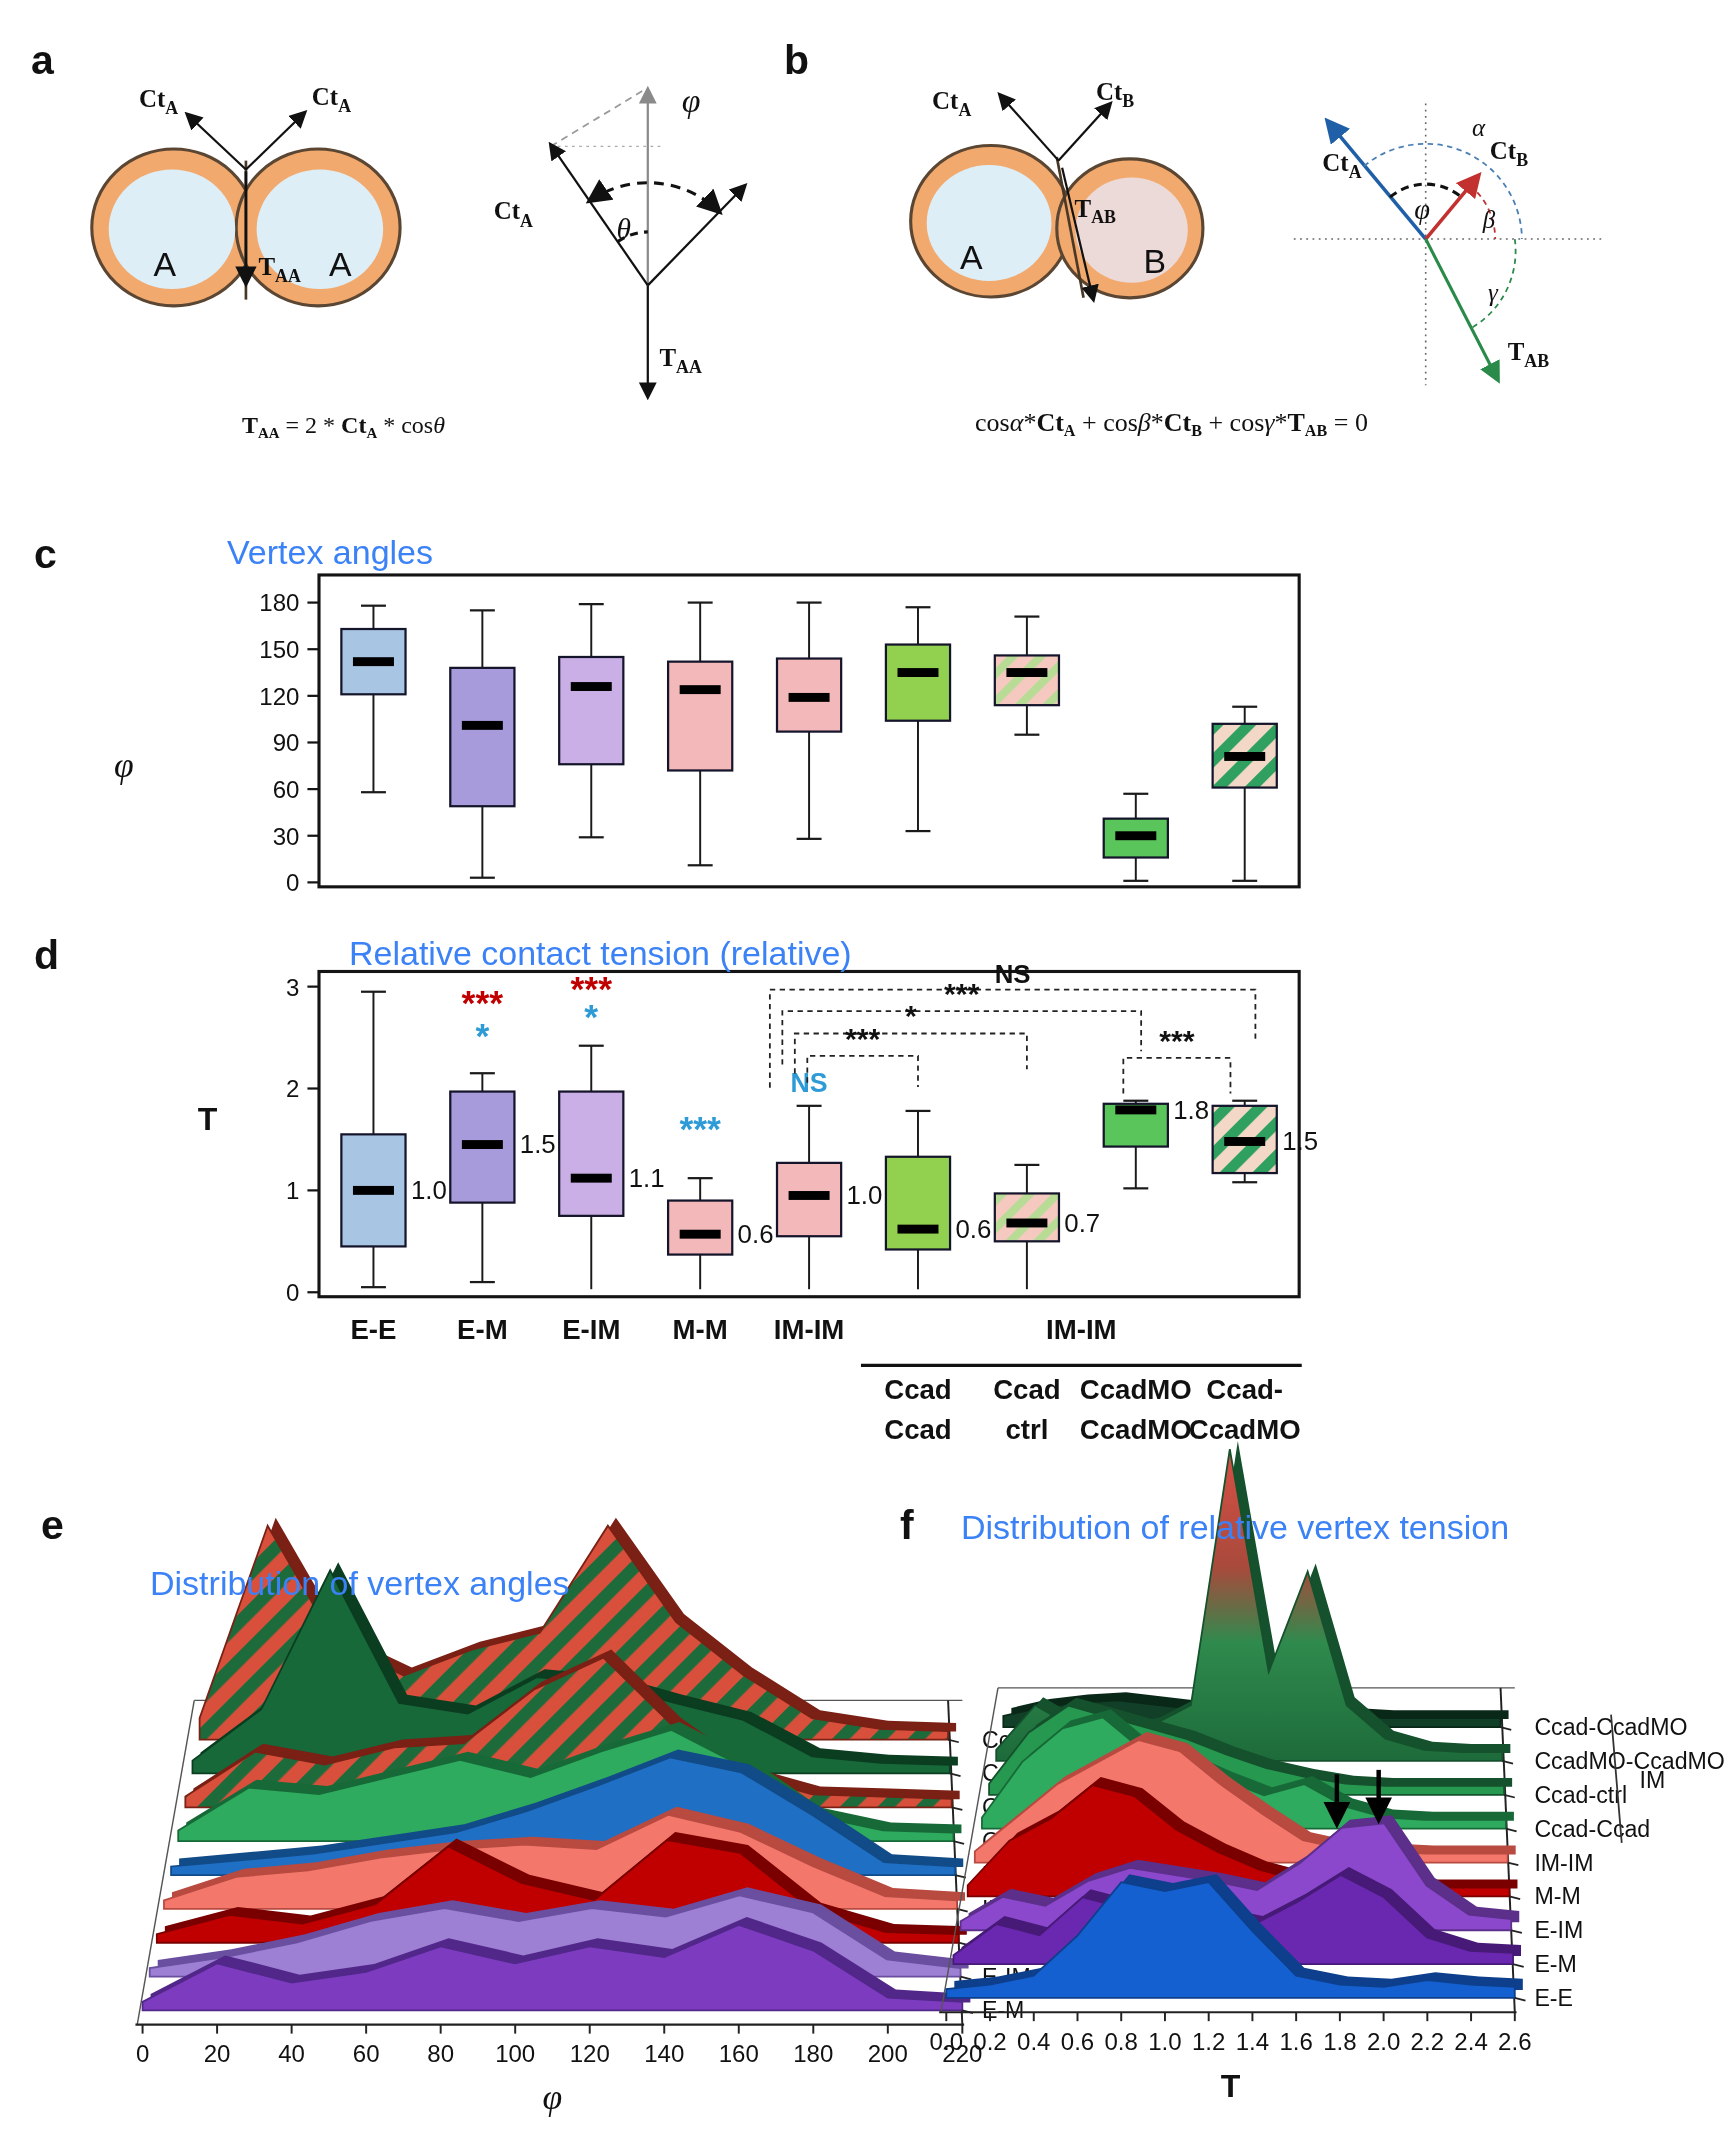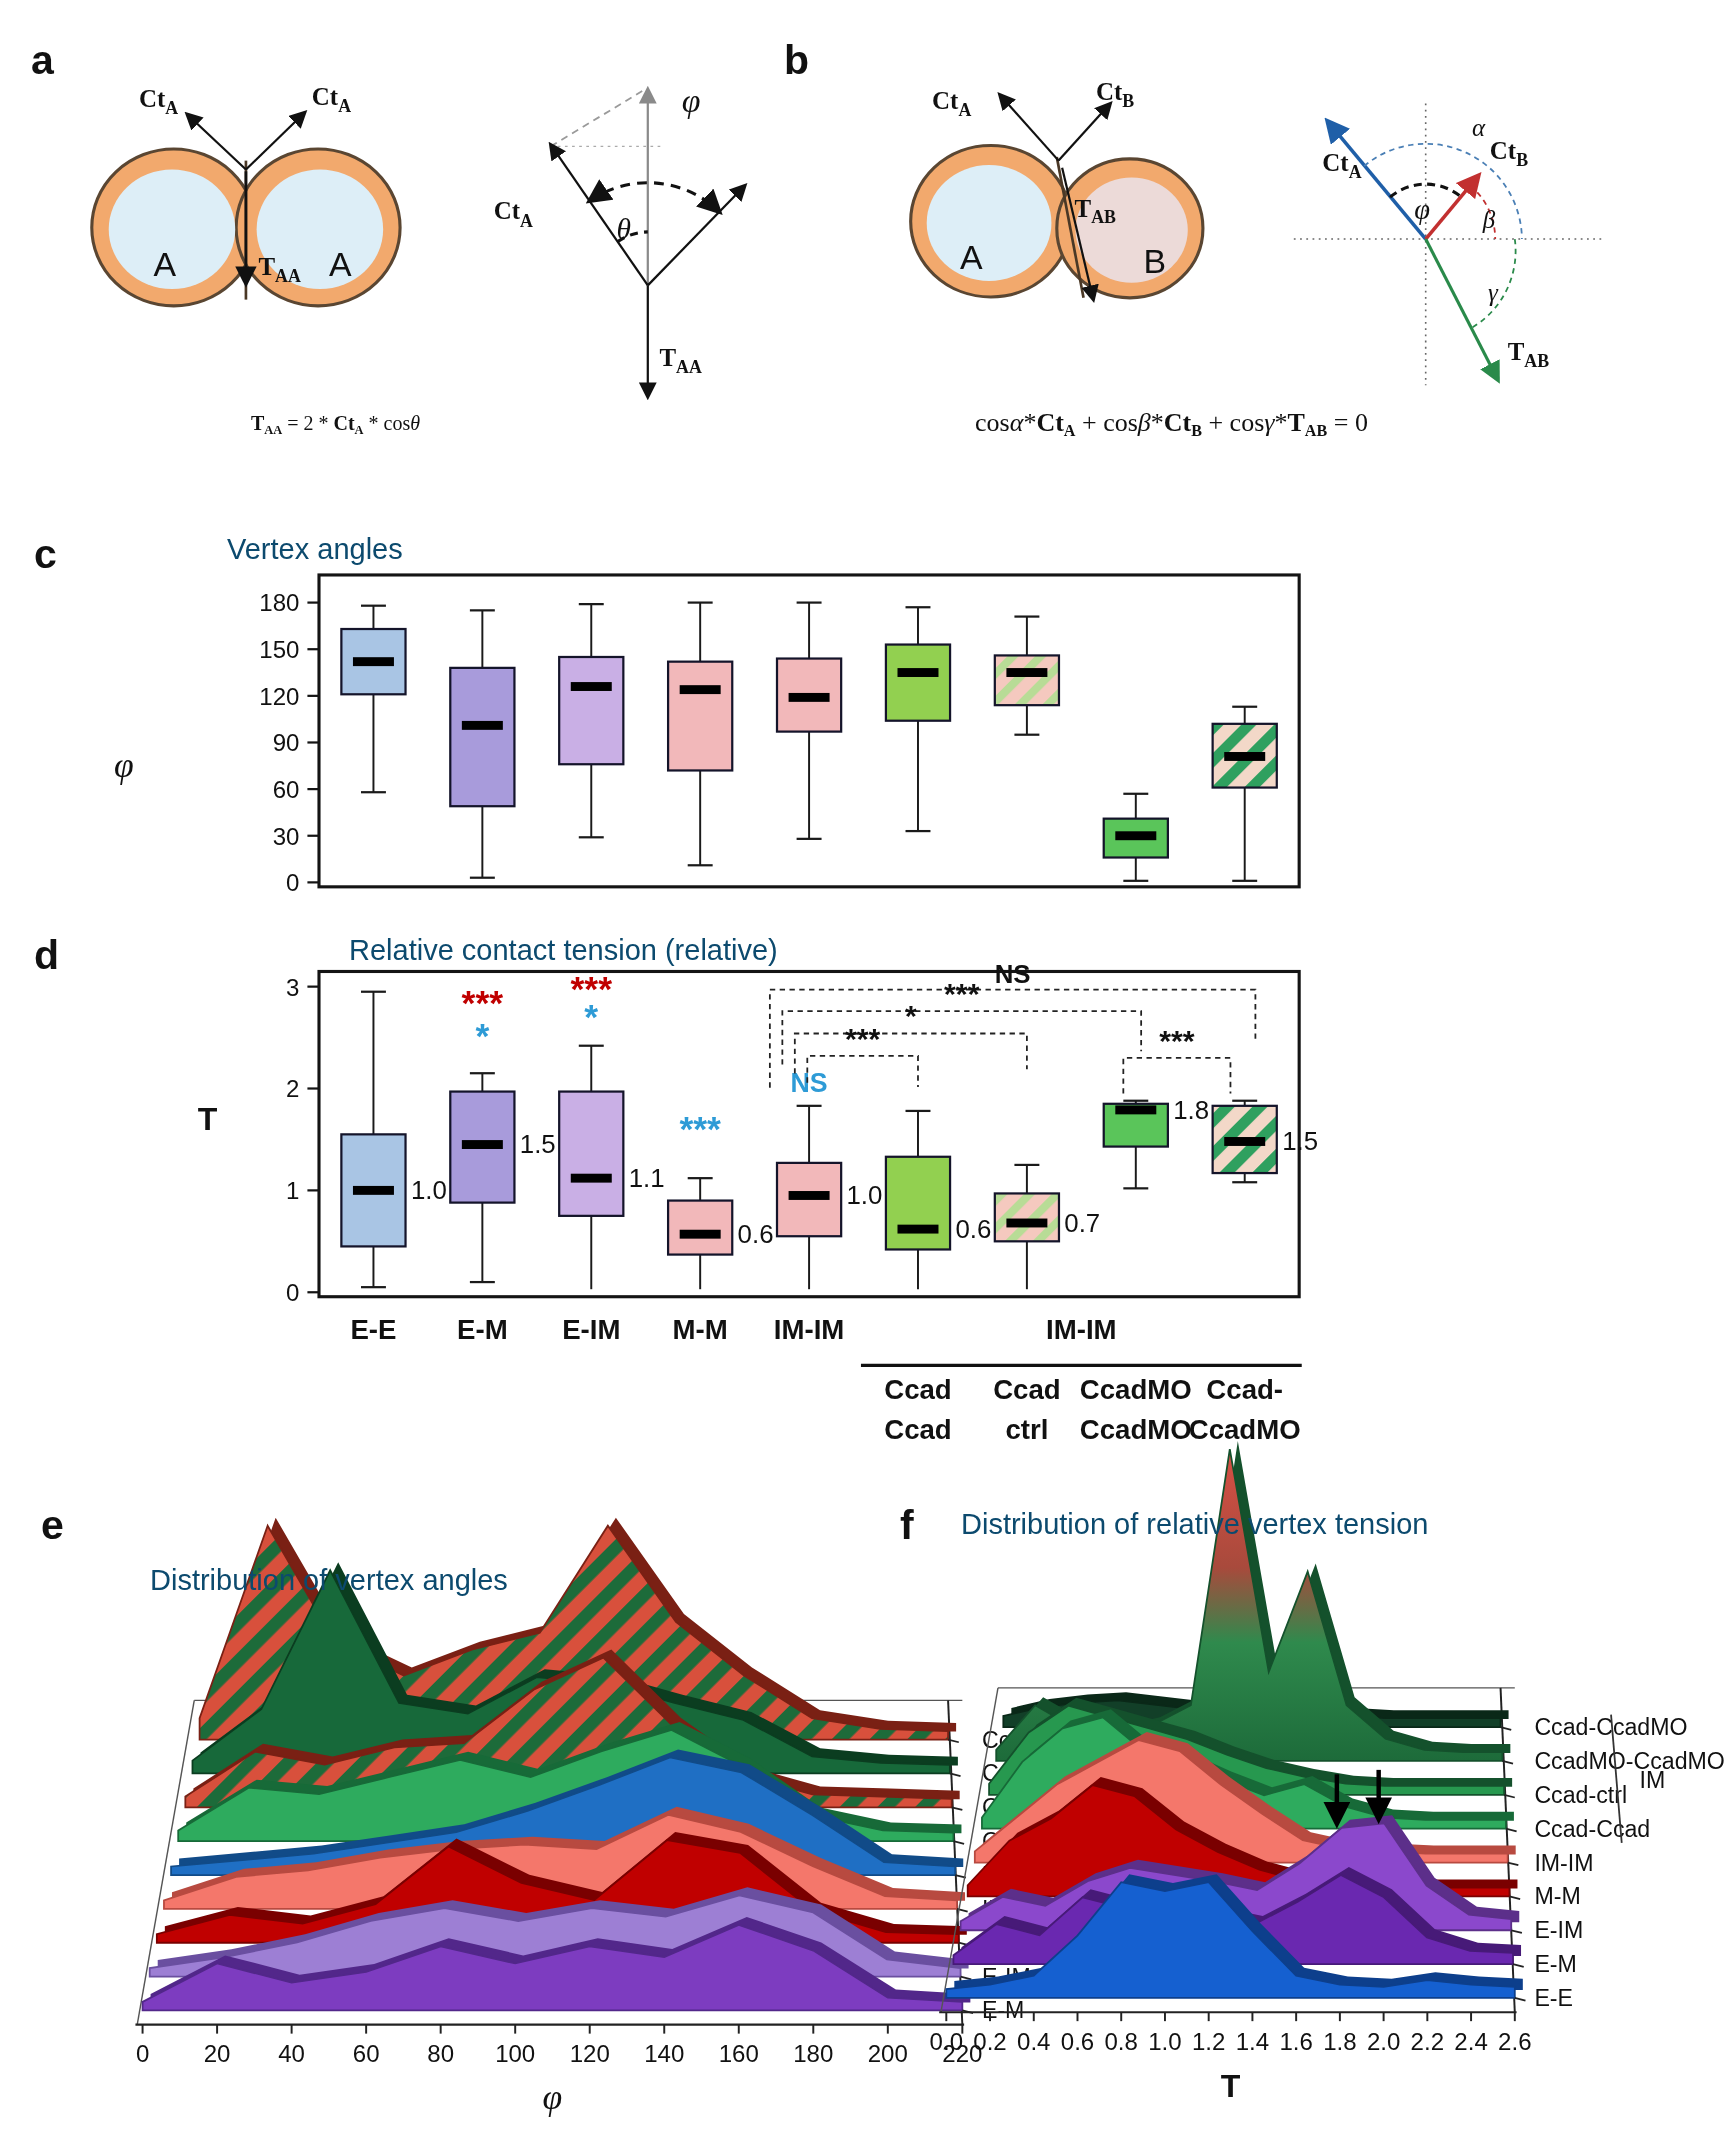--- a/index.html
+++ b/index.html
@@ -1,20 +1,20 @@
 <!DOCTYPE html>
 <html style="font-size:14.3px"><head>
 <meta charset="utf-8">
 <style>
   html,body{margin:0;padding:0;background:#ffffff;}
   body{width:1734px;height:2139px;position:relative;overflow:hidden;
        font-family:"Liberation Sans",sans-serif;color:#111;}
   .abs{position:absolute;}
   .pletter{font-weight:bold;font-size:41px;color:#111;}
-  .ptitle{font-size:29px;color:#0c4a6e;white-space:nowrap;}
+  .ptitle{font-size:34px;color:#3b82f6;white-space:nowrap;}
   .eq{font-family:"Liberation Serif",serif;color:#111;text-align:center;}
   .eq .b{font-weight:bold;}
   .eq .i{font-style:italic;}
   .eq .s{font-size:0.62em;vertical-align:-0.32em;font-weight:bold;}
   svg{position:absolute;top:0;left:0;}
   .tick{font-size:27px;fill:#111;}
   .cat{font-size:31px;font-weight:bold;fill:#111;}
   .vlab{font-size:29px;fill:#111;}
   .rlab{font-size:26px;fill:#111;}
   .cellLab{font-size:38px;fill:#111;text-anchor:middle;}
@@ -457,21 +457,21 @@
 <div class="abs pletter" style="left:34px;top:531px">c</div>
 <div class="abs pletter" style="left:34px;top:932px">d</div>
 <div class="abs pletter" style="left:41px;top:1502px">e</div>
 <div class="abs pletter" style="left:900px;top:1502px">f</div>
 
 <div class="abs ptitle" style="left:227px;top:533px">Vertex angles</div>
 <div class="abs ptitle" style="left:349px;top:934px">Relative contact tension (relative)</div>
 <div class="abs ptitle" style="left:150px;top:1564px">Distribution of vertex angles</div>
 <div class="abs ptitle" style="left:961px;top:1508px">Distribution of relative vertex tension</div>
 
-<div class="abs eq" style="left:135px;top:412px;width:401px;font-size:20px">
+<div class="abs eq" style="left:143px;top:412px;width:401px;font-size:24px">
   <span class="b">T</span><span class="s">AA</span><span> = 2 * </span><span class="b">Ct</span><span class="s">A</span><span> * cos</span><span class="i">θ</span>
 </div>
 
 <div class="abs eq" style="left:864px;top:403px;width:615px;font-size:26px;line-height:1.5">
   <div>
     <span>cos</span><span class="i">α</span><span>*</span><span class="b">Ct</span><span class="s">A</span><span> + cos</span><span class="i">β</span><span>*</span><span class="b">Ct</span><span class="s">B</span><span> + cos</span><span class="i">γ</span><span>*</span><span class="b">T</span><span class="s">AB</span><span> = 0</span>
   </div>
 </div>
 
 

